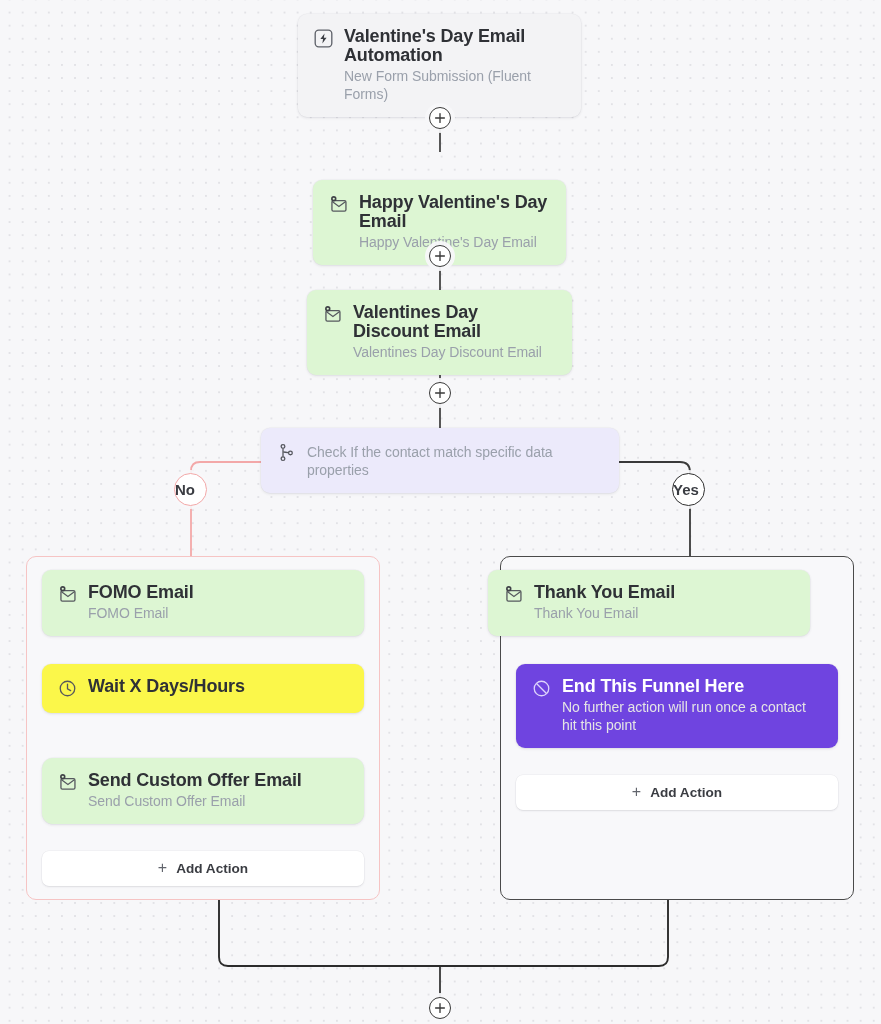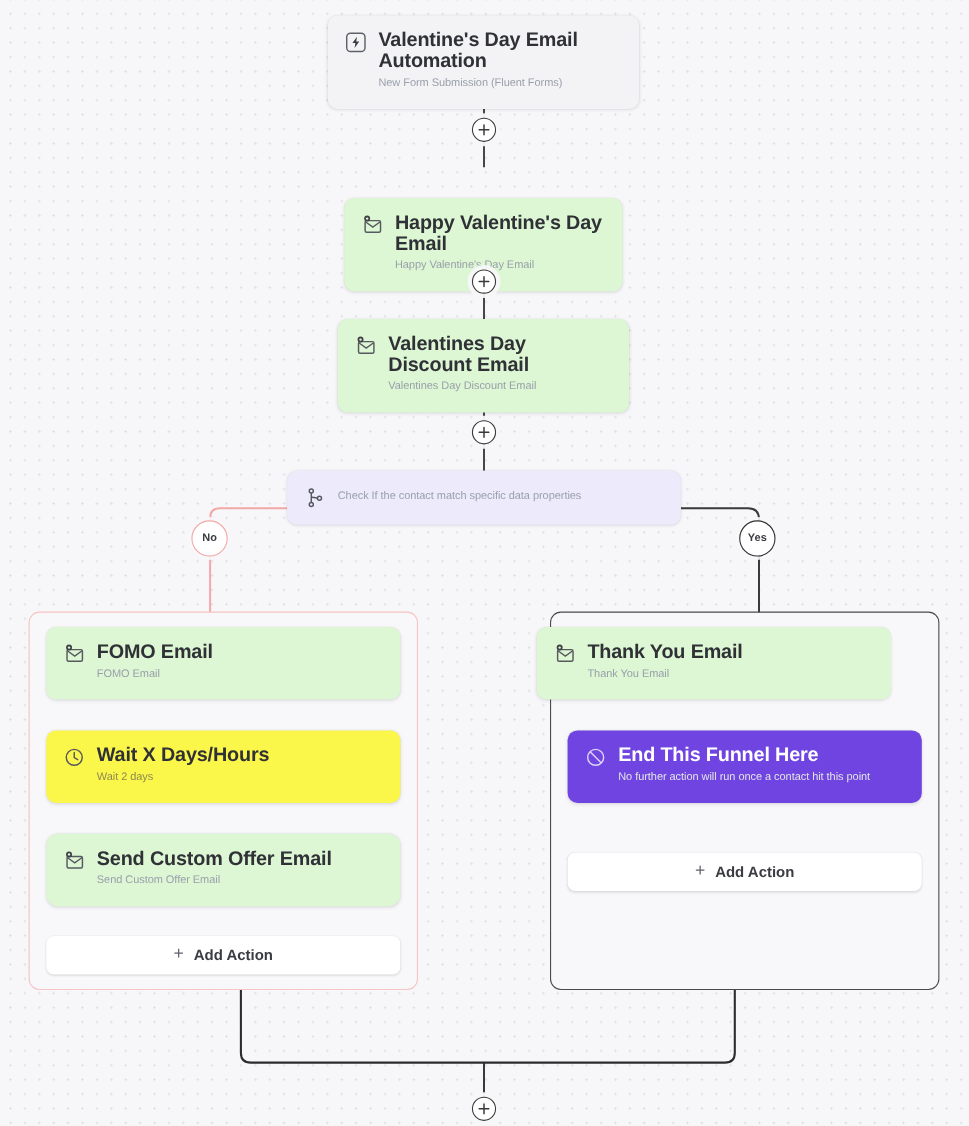--- a/index.html
+++ b/index.html
@@ -50,21 +50,21 @@
   }
   .node-texts { flex: 1 1 auto; min-width: 0; }
   .node-title {
     font-size: 18px;
     font-weight: bold;
     color: #2f3136;
     letter-spacing: -0.15px;
     line-height: 19px;
   }
   .node-sub {
-    font-size: 10px;
+    font-size: 14px;
     color: #9aa0ab;
     line-height: 18px;
     margin-top: 2px;
     letter-spacing: -0.05px;
   }
 
   .node.trigger  { background: #f3f3f5; }
   .node.email    { background: #ddf6d3; }
   .node.wait     { background: #fbf74a; }
   .node.cond     { background: #eceafb; }
@@ -125,22 +125,21 @@
 
   
   .badge {
     position: absolute;
     z-index: 4;
     width: 33px; height: 33px;
     border-radius: 50%;
     background: #ffffff;
     display: flex;
     align-items: center;
-    justify-content: center;
-    font-size: 10px;
+    font-size: 15px;
     font-weight: bold;
     color: #3a3c42;
     box-shadow: 0 0 0 3px rgba(247,247,249,.9);
   }
   .badge.no  { border: 1.6px solid #f3a8a8; }
   .badge.yes { border: 1.7px solid #2f2f2f; }
 </style>
 </head>
 <body>
 
@@ -267,21 +266,20 @@
   </div>
 
   <div class="node wait" style="left:42px; top:664px; width:322px;">
     <div class="node-row">
       <svg class="node-ico" viewBox="0 0 24 24">
         <circle cx="12" cy="12" r="8.3" fill="none" stroke="#57585c" stroke-width="1.5"></circle>
         <path d="M12 6.9 V12.3 L15.6 14.4" fill="none" stroke="#57585c" stroke-width="1.5" stroke-linecap="round"></path>
       </svg>
       <div class="node-texts">
         <div class="node-title">Wait X Days/Hours</div>
-        <div class="node-sub">Wait 2 days</div>
       </div>
     </div>
   </div>
 
   <div class="node email" style="left:42px; top:758px; width:322px;border-radius:11px;">
     <div class="node-row">
       <svg class="node-ico" viewBox="0 0 24 24">
         <rect x="4.5" y="7.5" width="16" height="12" rx="1.6" fill="none" stroke="#56595f" stroke-width="1.5"></rect>
         <path d="M4.8 8.6 L12.5 14.2 L20.2 8.6" fill="none" stroke="#56595f" stroke-width="1.4"></path>
         <circle cx="6.6" cy="5.4" r="3.1" fill="#3f4147"></circle>

